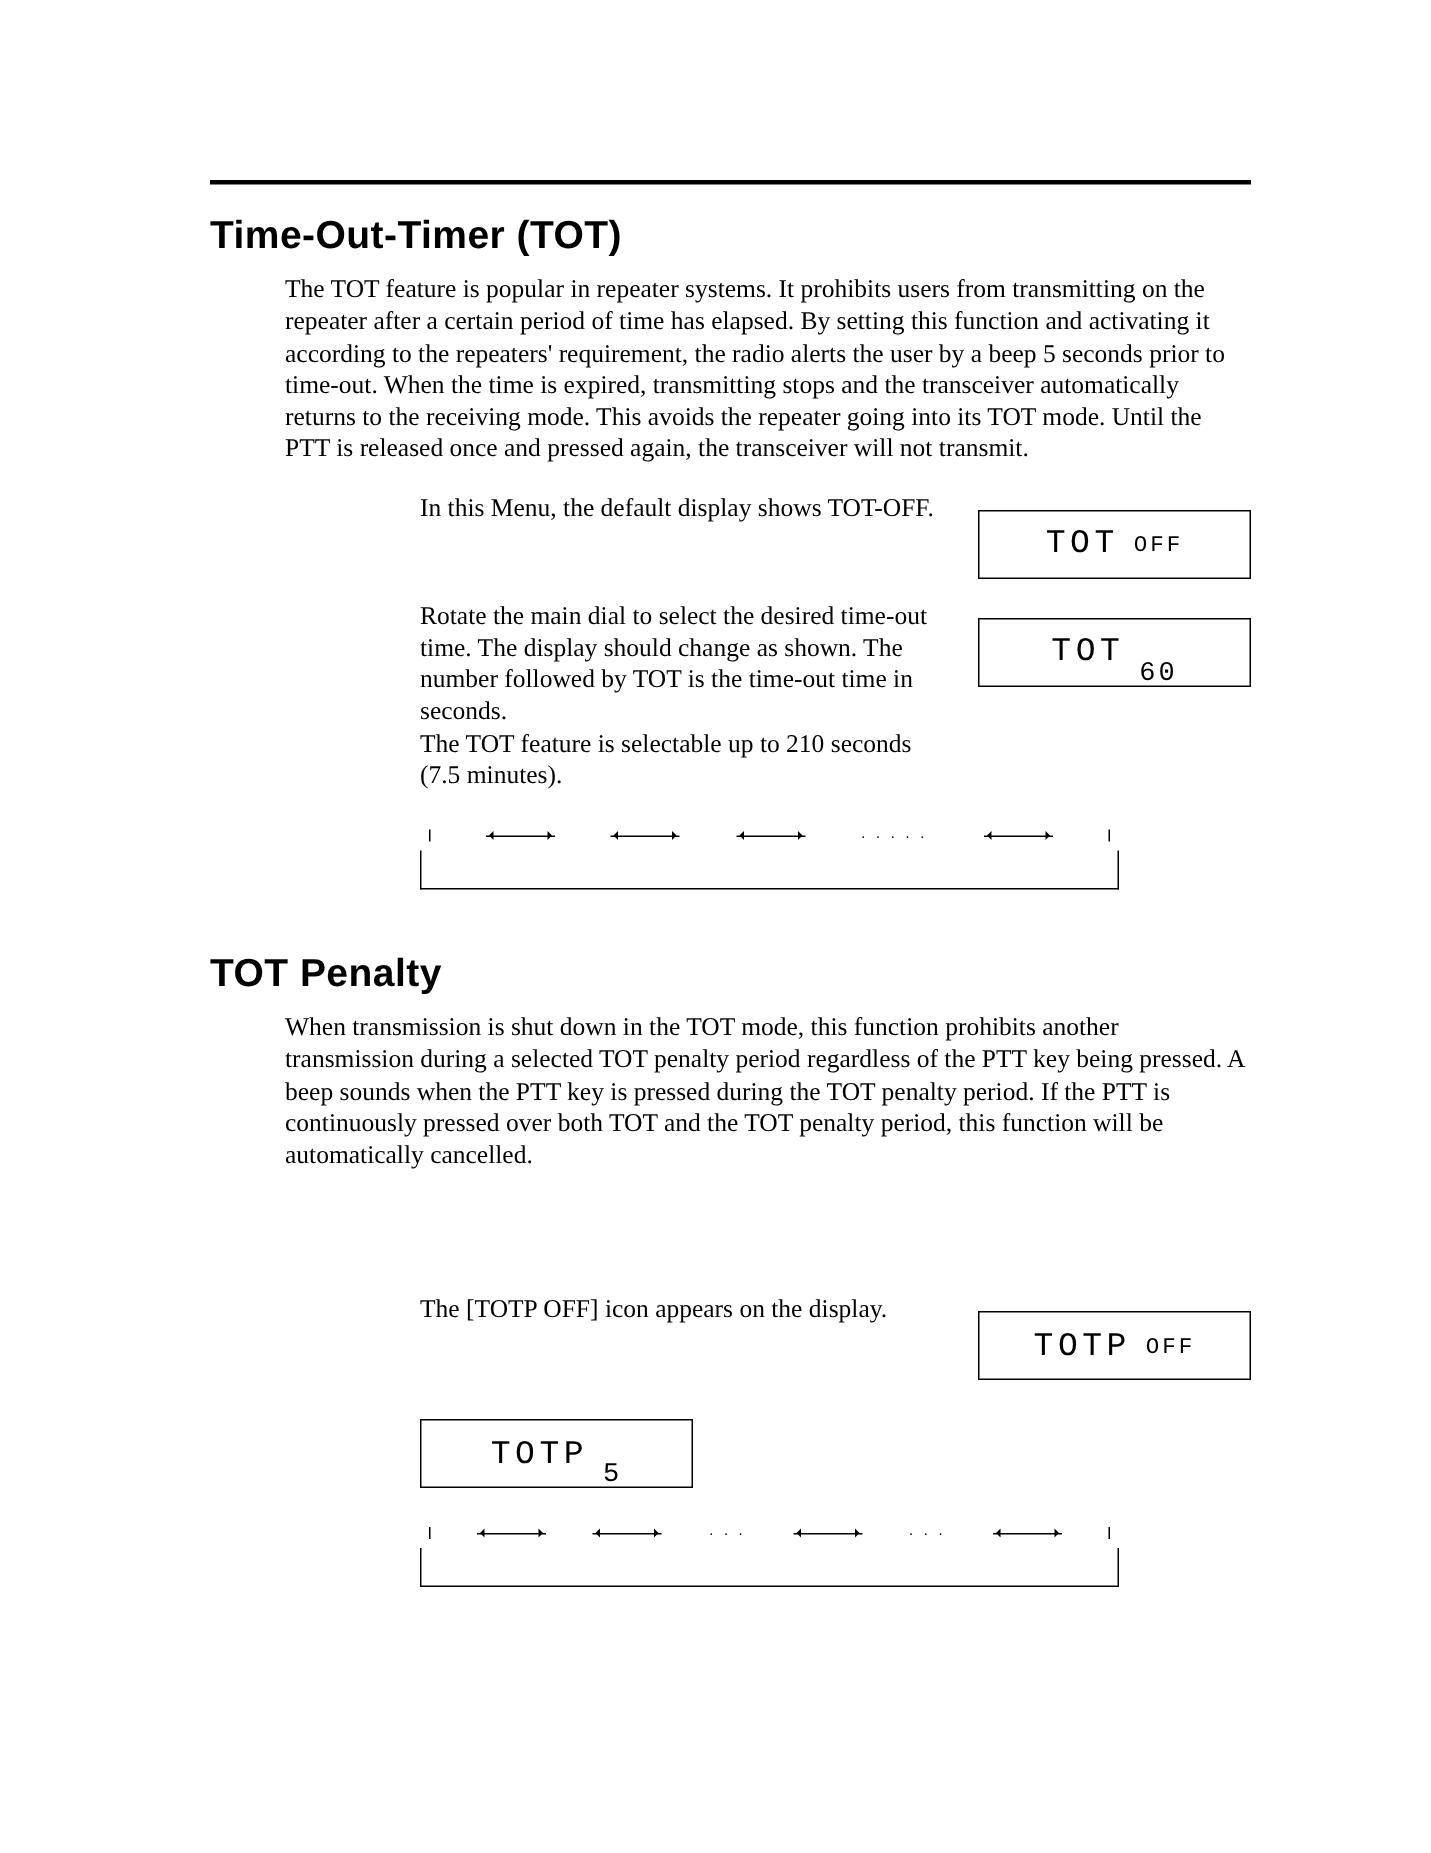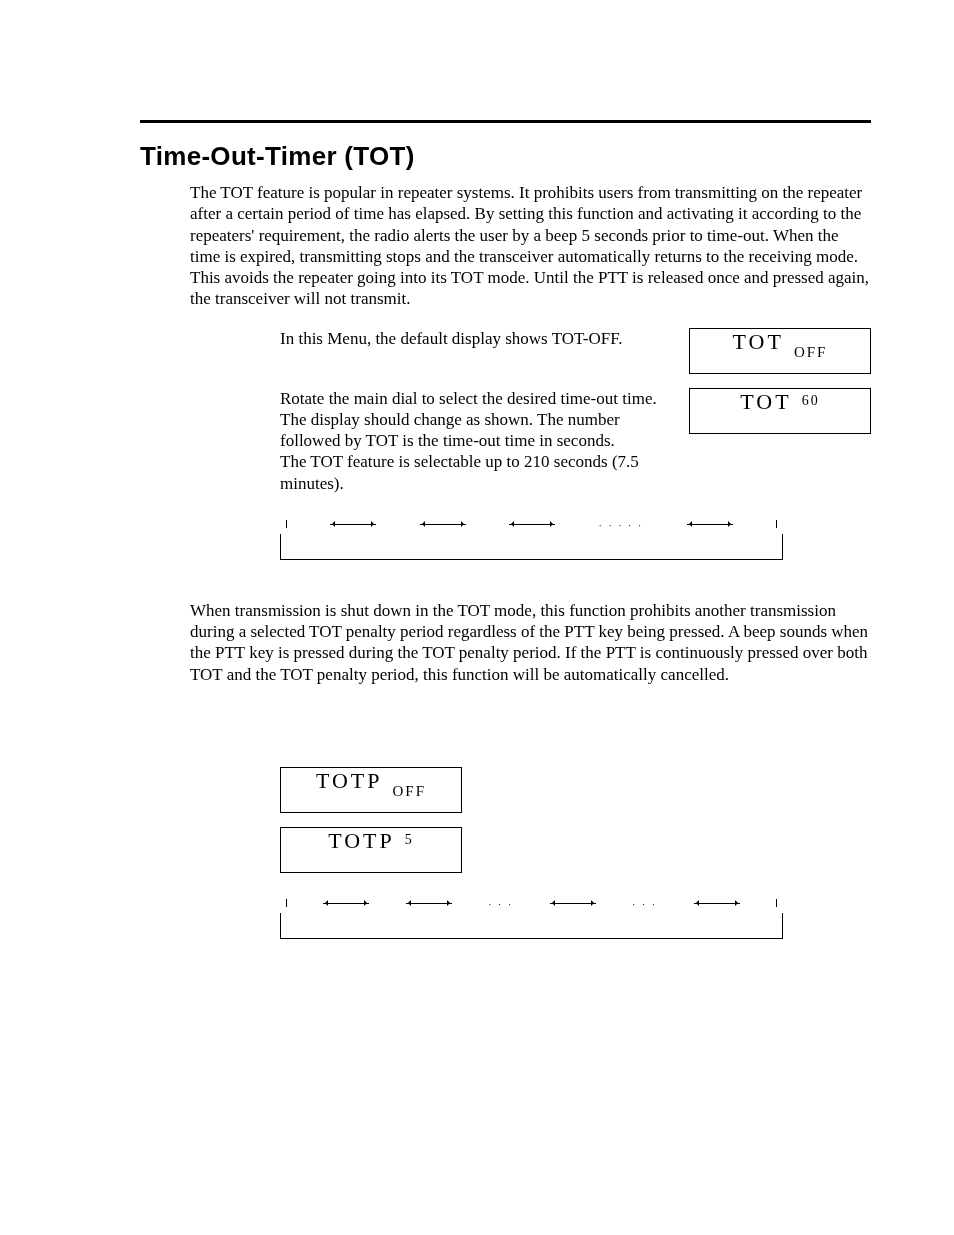--- a/index.html
+++ b/index.html
@@ -4,21 +4,21 @@
 <style>
   body {
     margin: 0;
     padding: 0;
     font-family: "Times New Roman", Times, serif;
     background: #fff;
     color: #000;
     width: 954px;
   }
   .page {
-    padding: 120px 83px 80px 140px;
+    padding: 120px 120px 80px 140px;
   }
   .hr-thick {
     border: none;
     border-top: 3px solid #000;
     margin: 0 0 18px 0;
   }
   h1.section {
     font-family: Arial, Helvetica, sans-serif;
     font-weight: 900;
     font-size: 26px;
@@ -40,44 +40,45 @@
   .row .txt {
     flex: 1;
     font-size: 17px;
     line-height: 1.25;
   }
   .lcd {
     width: 180px;
     height: 44px;
     border: 1.5px solid #000;
     display: flex;
-    align-items: flex-start;
+    align-items: center;
     justify-content: center;
-    font-family: Liberation Serif, serif;
+    font-family: Liberation Mono, monospace;
     font-size: 20px;
     letter-spacing: 2px;
     flex-shrink: 0;
+    margin-top: 12px;
   }
   .lcd .big {
     font-size: 22px;
     font-weight: normal;
     margin-right: 10px;
     letter-spacing: 3px;
   }
   .lcd .small {
     font-size: 15px;
     letter-spacing: 2px;
     position: relative;
-    top: 15px;
+    top: 1px;
   }
   .lcd .mid {
-    font-size: 14px;
-    letter-spacing: 2px;
-    position: relative;
-    top: 4px;
+    font-size: 18px;
+    letter-spacing: 2px;
+    position: relative;
+    top: 14px;
   }
   .flow {
     margin: 24px 0 40px 140px;
     position: relative;
     height: 42px;
   }
   .flow-box {
     position: absolute;
     left: 0;
     right: 88px;
@@ -168,25 +169,27 @@
       <span class="arr both"></span>
       <span class="arr both"></span>
       <span class="arr both"></span>
       <span class="dots">· · · · ·</span>
       <span class="arr both"></span>
       <span class="tick"></span>
     </div>
     <div class="flow-box"></div>
   </div>
 
+  <h1 class="section">TOT Penalty</h1>
   <p class="intro">When transmission is shut down in the TOT mode, this function prohibits another transmission during a selected TOT penalty period regardless of the PTT key being pressed.  A beep sounds when the PTT key is pressed during the TOT penalty period. If the PTT is continuously pressed over both TOT and the TOT penalty period, this function will be automatically cancelled.</p>
 
   <div class="spacer-mid"></div>
 
   <div class="row">
+    <div class="txt">The [TOTP OFF] icon appears on the display.</div>
     <div class="lcd">
       <span class="big">TOTP</span>
       <span class="small">OFF</span>
     </div>
   </div>
 
   <div class="row">
     <div class="lcd">
       <span class="big">TOTP</span>
       <span class="mid">5</span>

